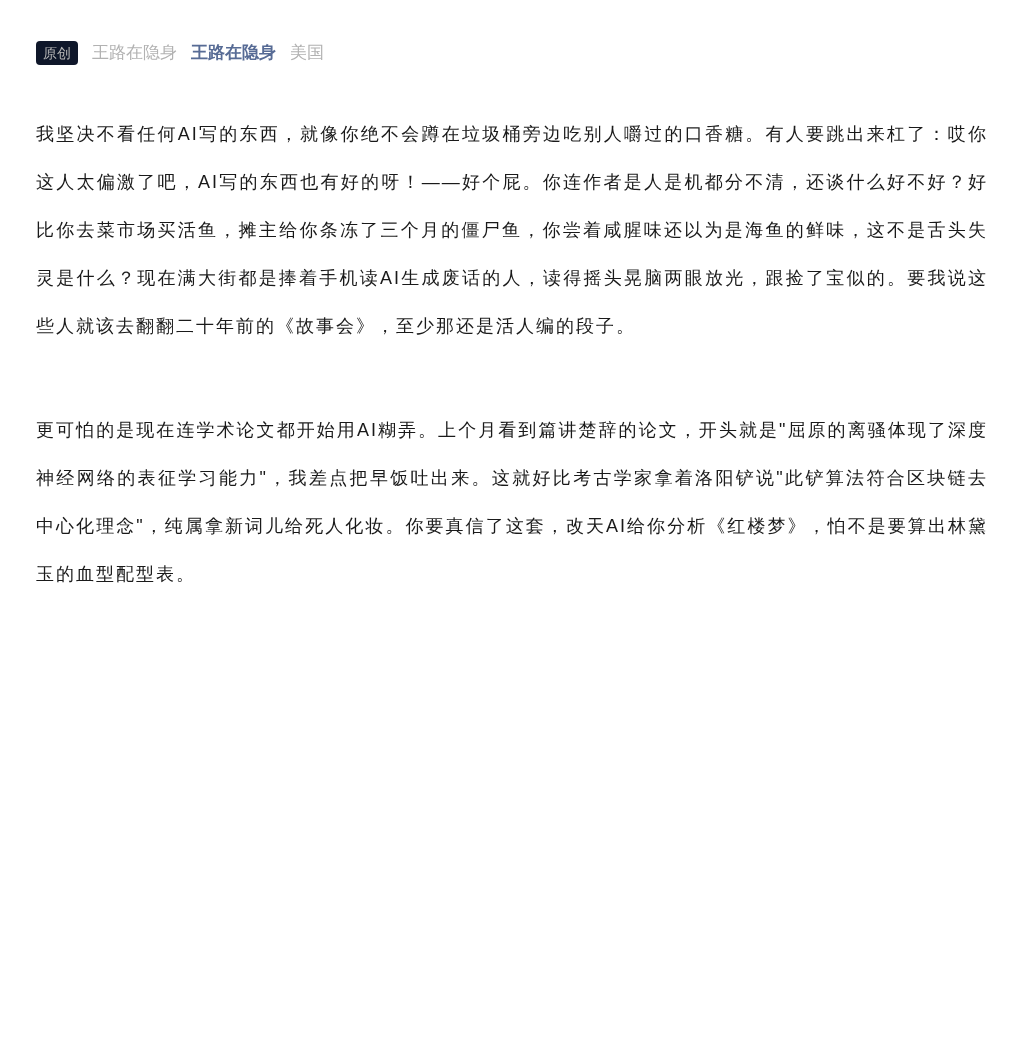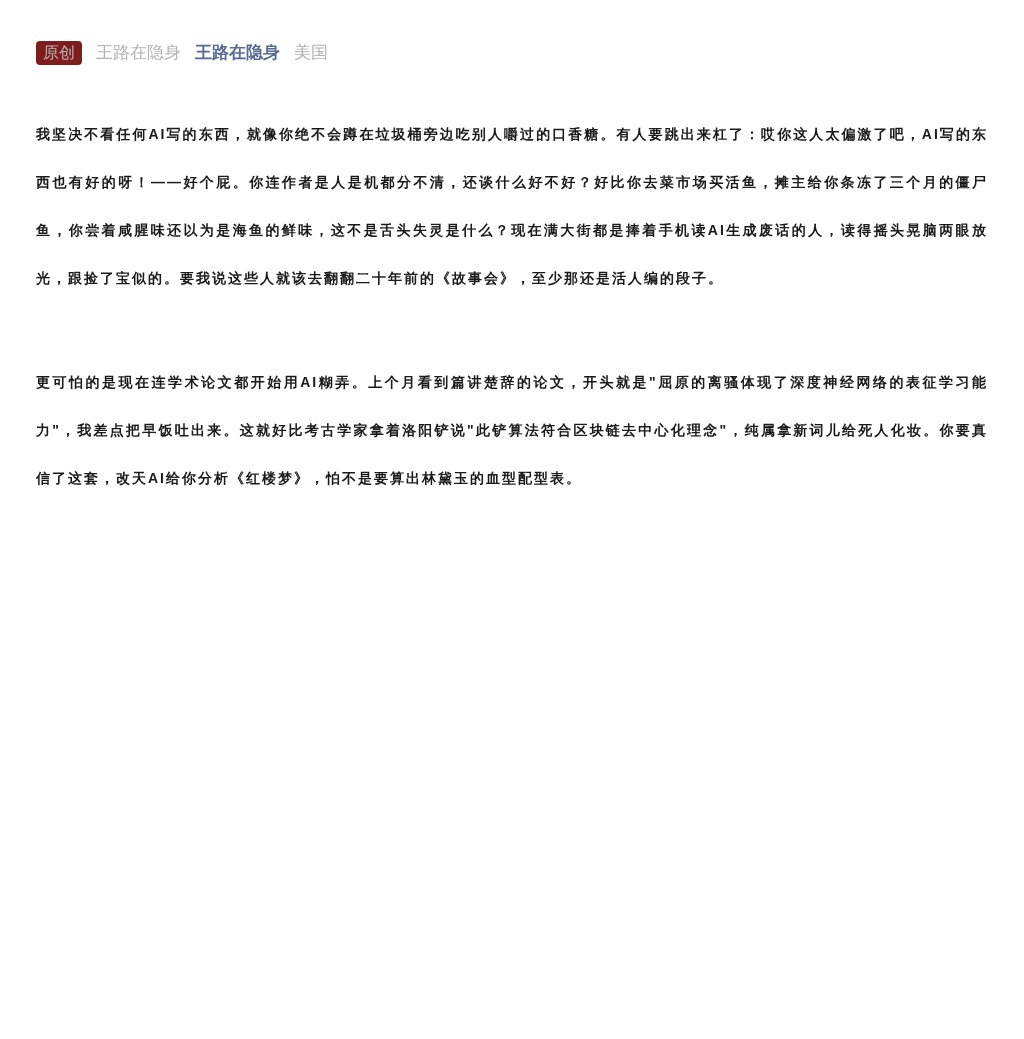--- a/index.html
+++ b/index.html
@@ -27,23 +27,23 @@
     display: flex;
     align-items: center;
     gap: 14px;
     font-size: 17px;
     line-height: 26px;
     color: #b2b2b2;
     white-space: nowrap;
   }
   .badge {
     display: inline-block;
-    background: #7f1d1d;
+    background: #0f172a;
     color: #b7b7b7;
-    font-size: 16px;
+    font-size: 14px;
     line-height: 20px;
     padding: 2px 7px;
     border-radius: 4px;
   }
   .author {
     color: #b2b2b2;
   }
   .account {
     color: #576b95;
     font-weight: 600;
@@ -51,26 +51,25 @@
     cursor: pointer;
   }
   .datetime, .location {
     color: #b2b2b2;
   }
   .content {
     margin-top: 44px;
   }
   .content p {
     margin: 0 0 56px 0;
-    font-size: 14px;
+    font-size: 18px;
     line-height: 48px;
     letter-spacing: 2px;
     color: #1a1a1a;
     text-align: justify;
-    font-weight: bold;
   }
   .content p:last-child {
     margin-bottom: 0;
   }
 </style>
 </head>
 <body>
 
 <div class="page">
 

